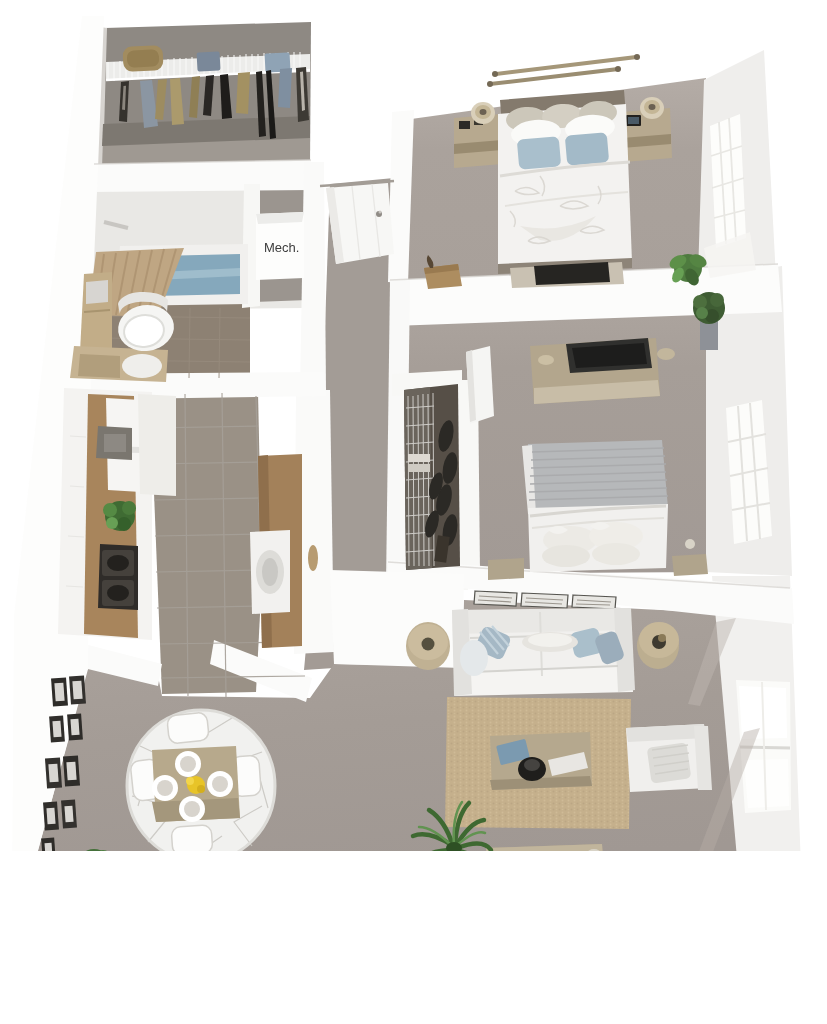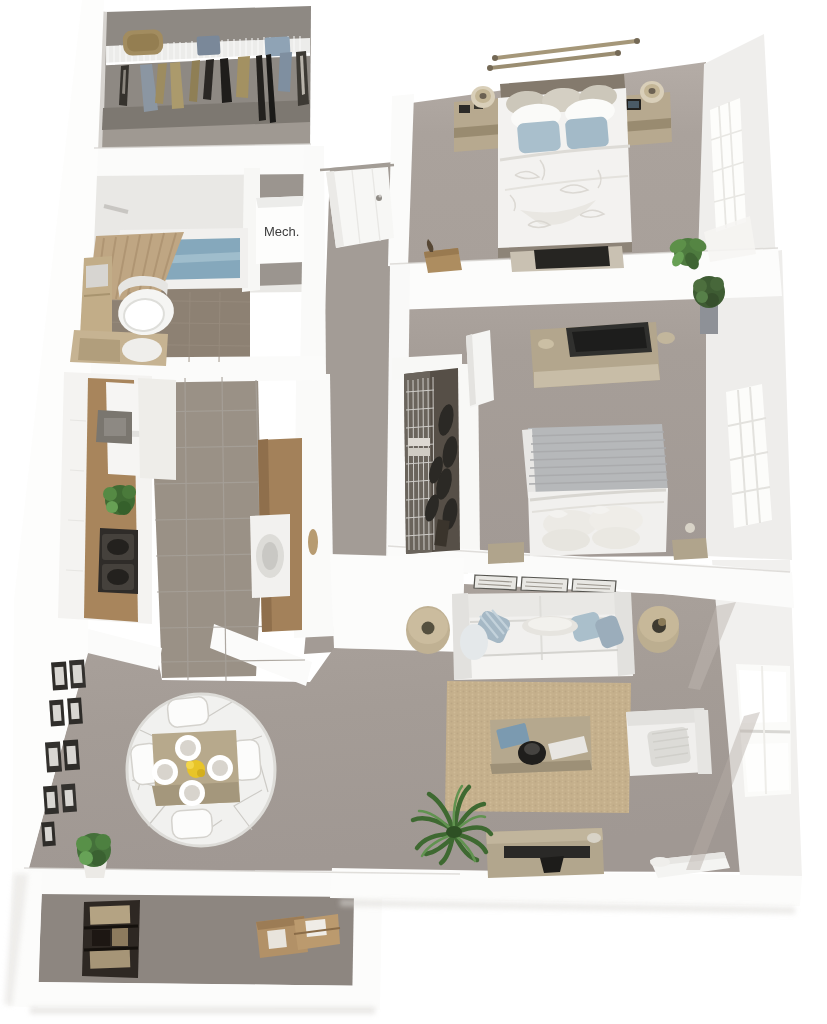--- a/index.html
+++ b/index.html
@@ -1,16 +1,16 @@
 <!DOCTYPE html>
 <html><head>
 <meta charset="utf-8">
 <style>
   html,body{margin:0;padding:0;background:#ffffff;font-family:"Liberation Sans",sans-serif;}
-  #wrap{width:827px;height:1024px;position:relative;overflow:hidden;background:#3b82f6;}
+  #wrap{width:827px;height:835px;position:relative;overflow:hidden;background:#3b82f6;margin-top:16px;}
 </style>
 </head>
 <body>
 <div id="wrap">
 <svg width="827" height="1024" viewBox="0 0 827 1024">
 <defs>
   <filter id="soft" x="-20%" y="-20%" width="140%" height="140%">
           <feGaussianBlur stdDeviation="1.2"></feGaussianBlur>
         </filter>
   <filter id="soft2" x="-20%" y="-20%" width="140%" height="140%">

